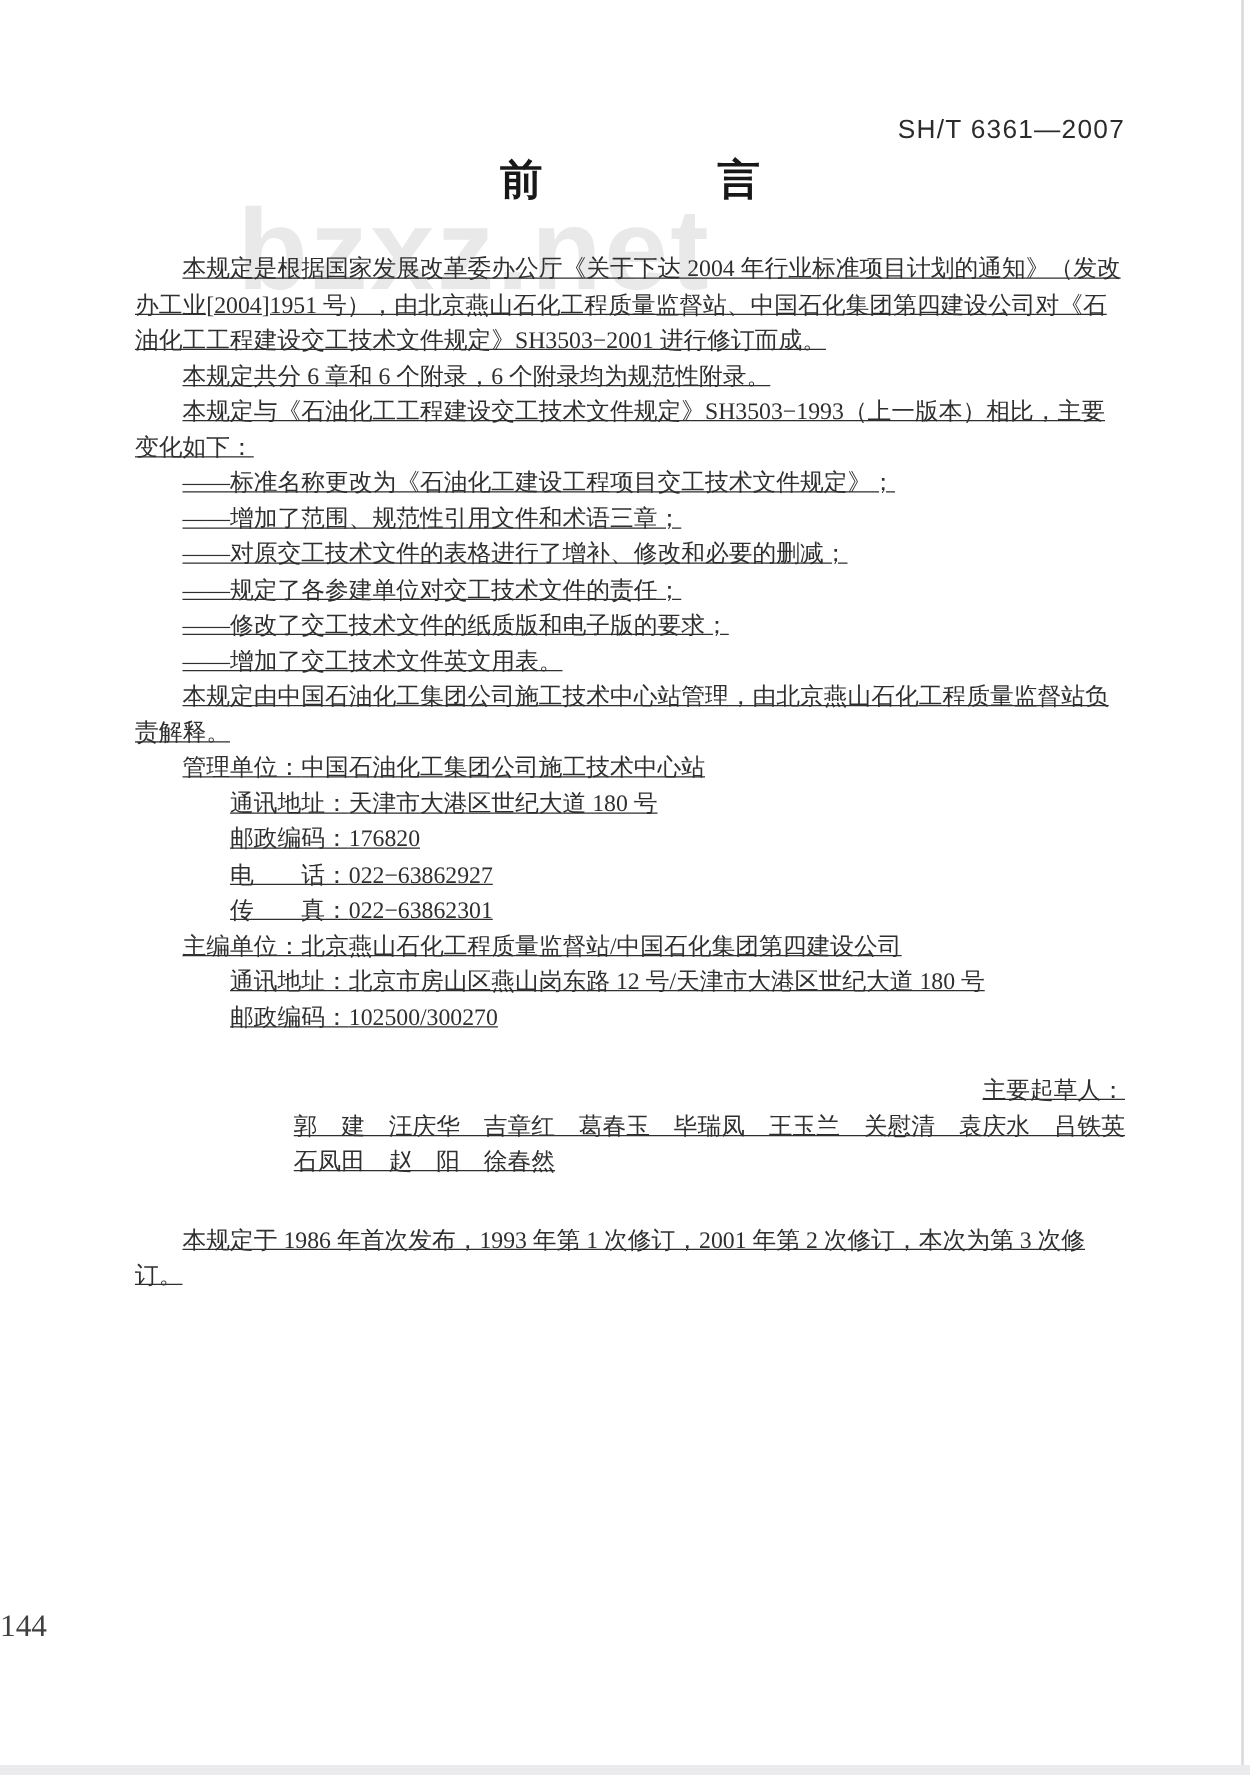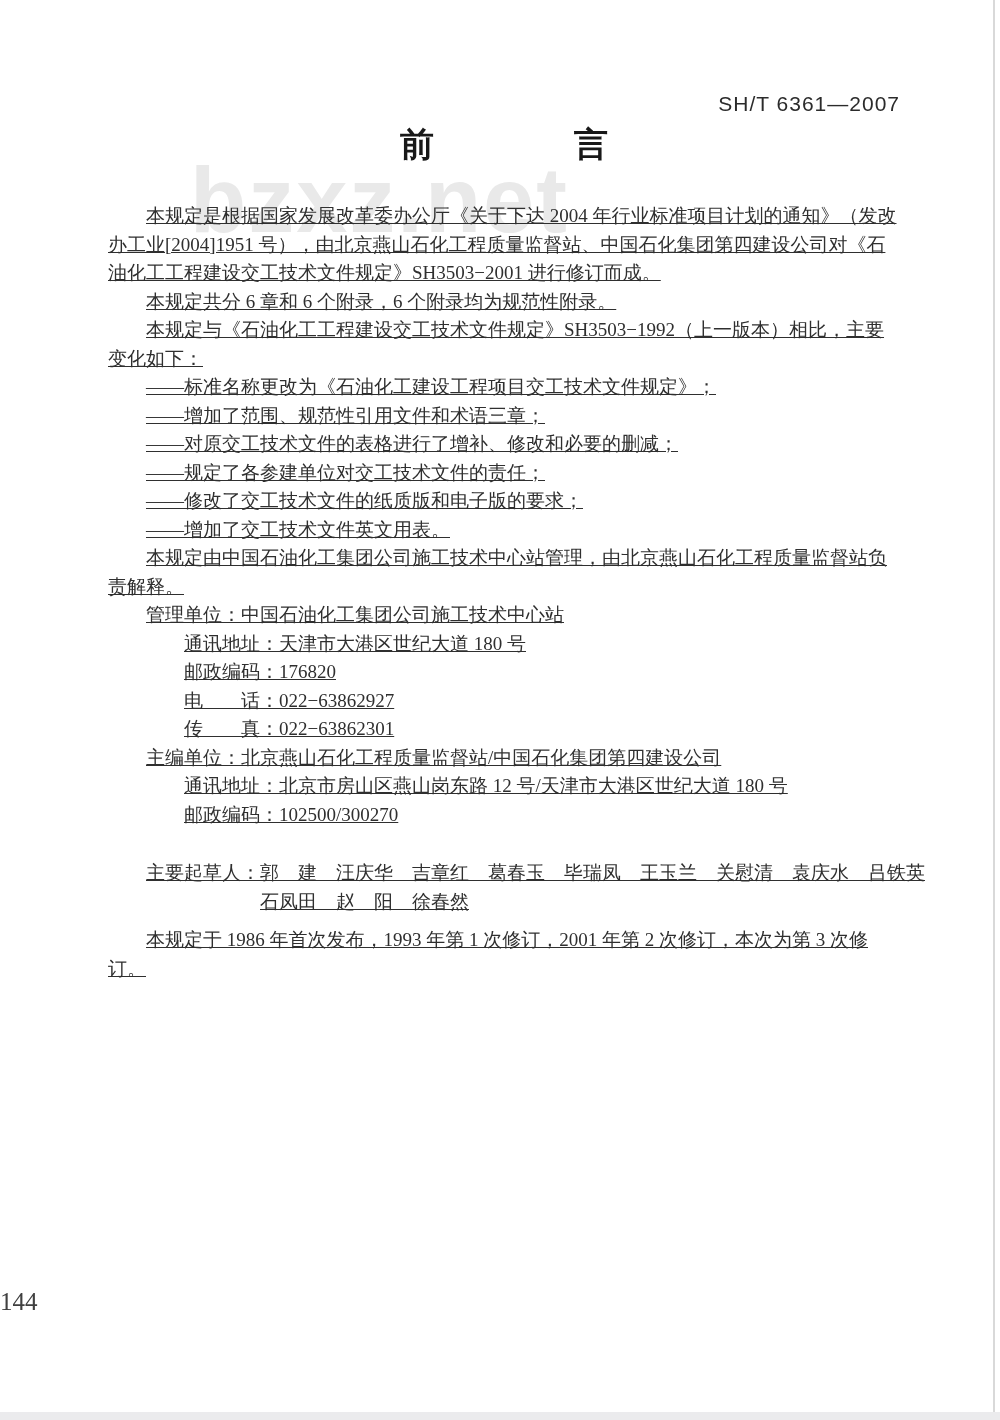--- a/index.html
+++ b/index.html
@@ -41,24 +41,24 @@
     font-size:34px;font-weight:bold;color:#181818;line-height:42px;
   }
   .body-text{
     margin-top:36px;
     font-size:19px;line-height:28.5px;color:#2f2f2f;text-decoration:underline;
   }
   .para{text-indent:2em;}
   .bullet{padding-left:2em;}
   .contact-l1{padding-left:2em;}
   .contact-l2{padding-left:4em;}
-  .drafters{margin-top:30px;padding-left:2em;display:flex;align-items:flex-start;}
+  .drafters{margin-top:30px;padding-left:2em;display:flex;align-items:flex-end;flex-direction:column;}
   .drafters-label{flex:0 0 auto;}
   .drafters-names{flex:0 0 auto;}
-  .final-para{margin-top:10px;}
+  .final-para{margin-top:34px;}
   .page-number{
     position:absolute;left:0;top:1288px;width:905px;
     text-align:left;font-size:25px;color:#404040;z-index:2;
   }
 </style>
 </head>
 <body>
 
 <div class="page">
 
@@ -70,21 +70,21 @@
 
     <div class="doc-title">
       <span>前</span>
       <span>言</span>
     </div>
 
     <div class="body-text">
 
       <div class="para">本规定是根据国家发展改革委办公厅《关于下达 2004 年行业标准项目计划的通知》（发改办工业[2004]1951 号），由北京燕山石化工程质量监督站、中国石化集团第四建设公司对《石油化工工程建设交工技术文件规定》SH3503−2001 进行修订而成。</div>
       <div class="para">本规定共分 6 章和 6 个附录，6 个附录均为规范性附录。</div>
-      <div class="para">本规定与《石油化工工程建设交工技术文件规定》SH3503−1992（上一版本）相比，主要变化如下：</div>
+      <div class="para">本规定与《石油化工工程建设交工技术文件规定》SH3503−1993（上一版本）相比，主要变化如下：</div>
 
       <div class="bullet">——标准名称更改为《石油化工建设工程项目交工技术文件规定》；</div>
       <div class="bullet">——增加了范围、规范性引用文件和术语三章；</div>
       <div class="bullet">——对原交工技术文件的表格进行了增补、修改和必要的删减；</div>
       <div class="bullet">——规定了各参建单位对交工技术文件的责任；</div>
       <div class="bullet">——修改了交工技术文件的纸质版和电子版的要求；</div>
       <div class="bullet">——增加了交工技术文件英文用表。</div>
 
       <div class="para">本规定由中国石油化工集团公司施工技术中心站管理，由北京燕山石化工程质量监督站负责解释。</div>
 

